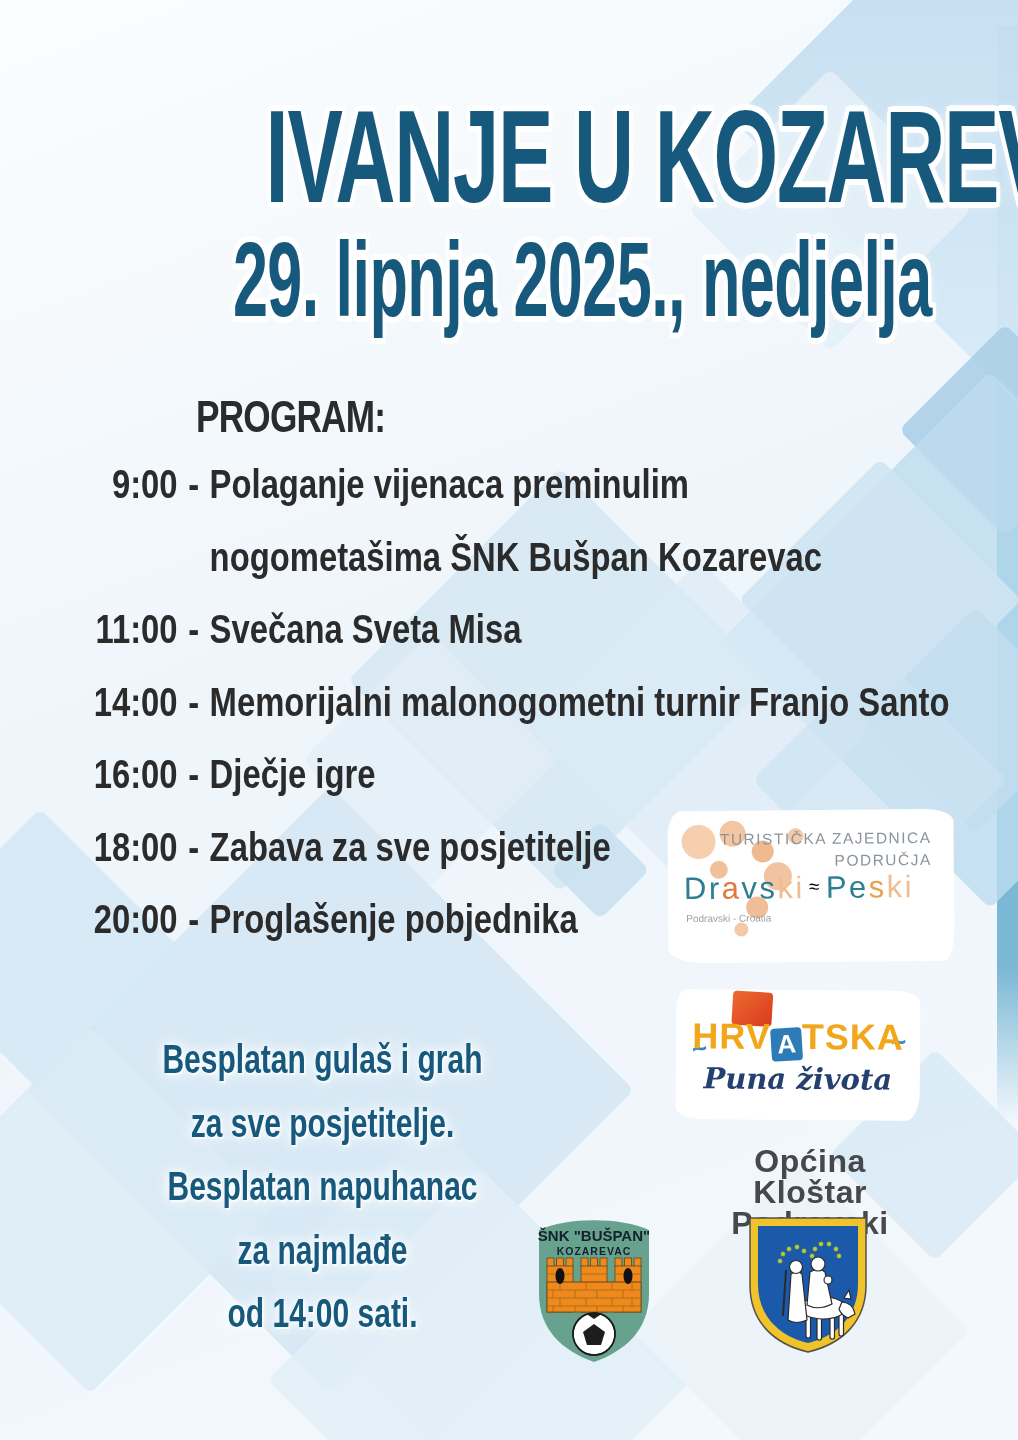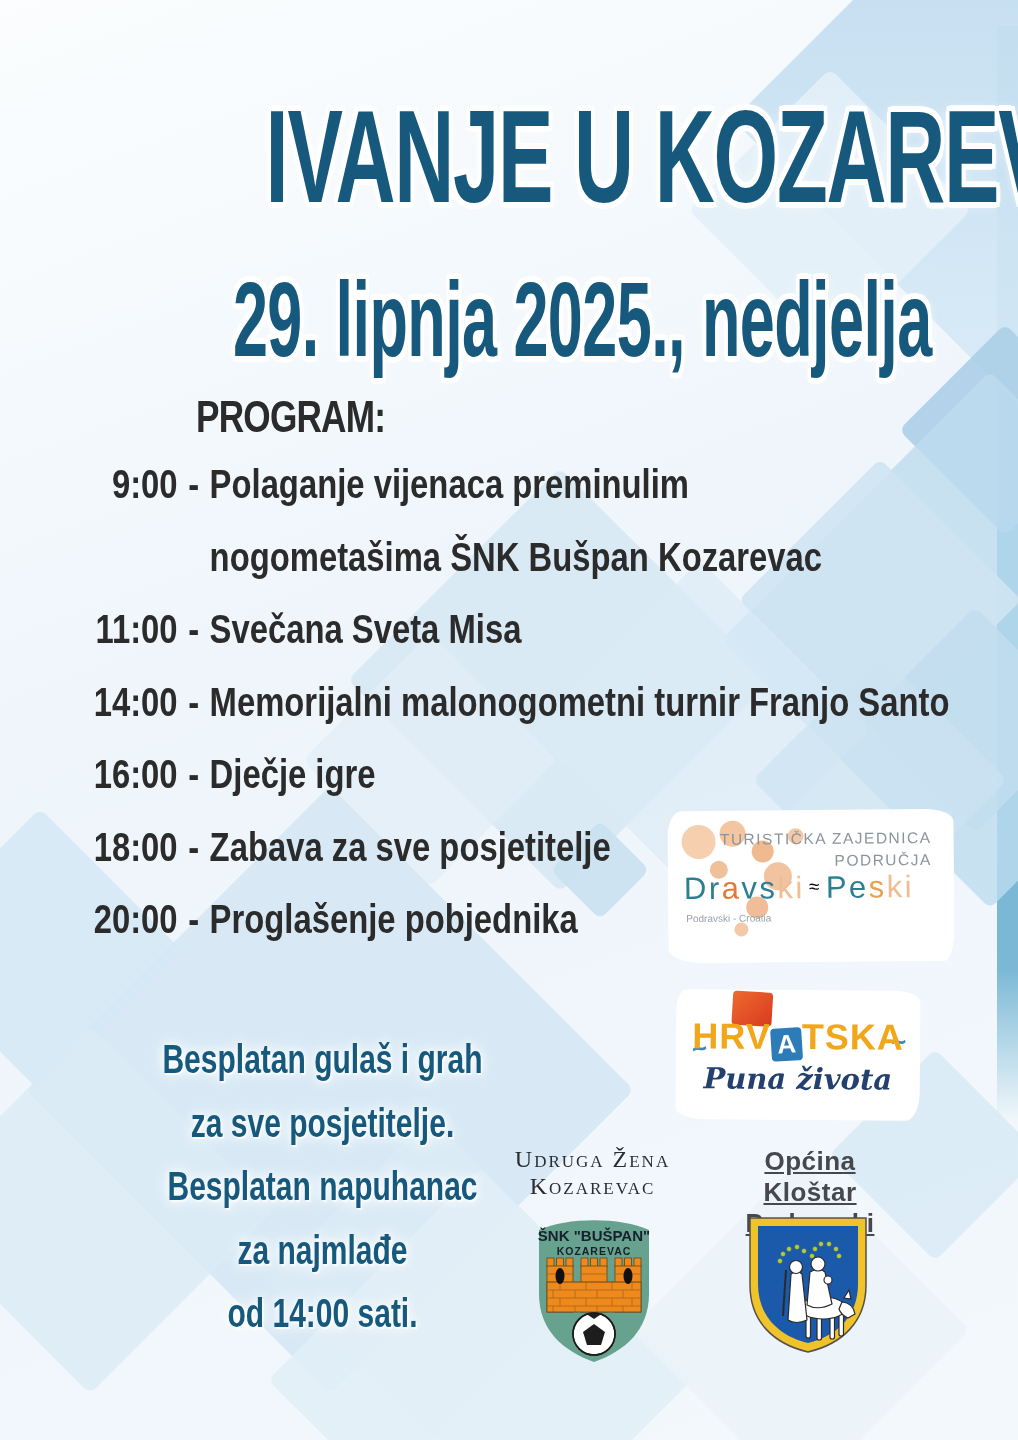--- a/index.html
+++ b/index.html
@@ -12,21 +12,21 @@
 
   .stripe{position:absolute;left:997px;top:26px;width:21px;height:1095px;
     background:linear-gradient(180deg,#9bcade 0%,#7ab8d5 10%,#7ab8d5 86%,rgba(122,184,213,0) 100%);}
 
   .halo{text-shadow:-5px -5px 0 #fff,5px -5px 0 #fff,-5px 5px 0 #fff,5px 5px 0 #fff,
     -6px 0 0 #fff,6px 0 0 #fff,0 -6px 0 #fff,0 6px 0 #fff,0 0 16px rgba(255,255,255,.95);}
 
   .title-wrap{position:absolute;top:84px;left:0;width:1018px;text-align:center;white-space:nowrap;}
   .title-inner{display:inline-block;transform:scaleX(.63);transform-origin:50% 50%;
     font-weight:bold;font-size:132px;line-height:1.1;color:#17597d;letter-spacing:-2px;}
-  .date-wrap{position:absolute;top:222px;left:0;width:882px;text-align:center;white-space:nowrap;margin-top:40px;}
+  .date-wrap{position:absolute;top:222px;left:0;width:882px;text-align:center;white-space:nowrap;}
   .date-inner{display:inline-block;transform:scaleX(.60);transform-origin:50% 50%;
     font-weight:bold;font-size:105px;line-height:1.1;color:#17597d;letter-spacing:-1px;}
 
   .program{position:absolute;left:88px;top:386px;width:1160px;
     transform:scaleX(.8);transform-origin:0 0;color:#2b2b2c;}
   .program-heading{margin-left:135px;font-size:44px;font-weight:bold;height:62px;line-height:62px;letter-spacing:-1px;}
   .prow{display:flex;align-items:flex-start;font-size:41px;line-height:72.5px;font-weight:bold;}
   .prow .t{width:112px;text-align:right;flex:none;}
   .prow .d{width:40px;text-align:center;flex:none;}
   .prow .x{flex:1;}
@@ -56,21 +56,21 @@
   .hr .abox{display:inline-block;width:31px;height:33px;background:#2d7cb8;border-radius:4px;
     transform:rotate(-4deg);color:#fff;font-weight:bold;font-size:26px;line-height:33px;text-align:center;vertical-align:-4px;}
   .hr .wave{position:absolute;font-size:26px;font-weight:bold;color:#3a88c0;}
   .hr .tagline{position:absolute;left:0;right:0;top:72px;text-align:center;
     font-family:"DejaVu Serif",serif;font-style:italic;font-weight:bold;font-size:29px;color:#24406f;}
 
   .udruga{position:absolute;left:490px;top:1146px;width:205px;text-align:center;
     font-family:"Liberation Serif",serif;font-variant:small-caps;font-size:24px;line-height:27px;
     letter-spacing:2px;color:#2b2c33;}
   .opcina{position:absolute;left:710px;top:1146px;width:200px;text-align:center;
-    font-weight:bold;font-size:26px;line-height:31px;color:#47484d;letter-spacing:.5px;text-decoration:underline;}
+    font-weight:bold;font-size:32px;line-height:31px;color:#47484d;letter-spacing:.5px;}
 
   .snk-svg{position:absolute;left:527px;top:1210px;}
   .kp-svg{position:absolute;left:744px;top:1212px;}
 </style>
 </head>
 <body>
 
 <div id="poster">
 
   <div class="stripe"></div>
@@ -162,24 +162,20 @@
   </div>
 
   <div class="hr">
     <div class="red"></div>
     <span class="wave" style="left:16px;top:44px;transform:rotate(-10deg);">~</span>
     <span class="wave" style="right:14px;top:36px;transform:rotate(-6deg);">~</span>
     <div class="word"><span class="yl">HRV</span><span class="abox">A</span><span class="yl">TSKA</span></div>
     <div class="tagline">Puna života</div>
   </div>
 
-  <div class="udruga">
-    <div>Udruga Žena</div>
-    <div>Kozarevac</div>
-  </div>
 
   <div class="opcina">
     <div>Općina</div>
     <div>Kloštar Podravski</div>
   </div>
 
   <svg class="snk-svg" width="134" height="155" viewBox="0 0 134 155">
     <path d="M12 20 C40 7 94 7 122 20 L122 84 C122 120 98 141 67 152 C36 141 12 120 12 84 Z" fill="#67a28f"></path>
     <text x="67" y="31" text-anchor="middle" font-family="Liberation Sans, sans-serif" font-size="15" font-weight="bold" fill="#16202c">ŠNK "BUŠPAN"</text>
     <text x="67" y="45" text-anchor="middle" font-family="Liberation Sans, sans-serif" font-size="10.5" font-weight="bold" letter-spacing="1" fill="#16202c">KOZAREVAC</text>

